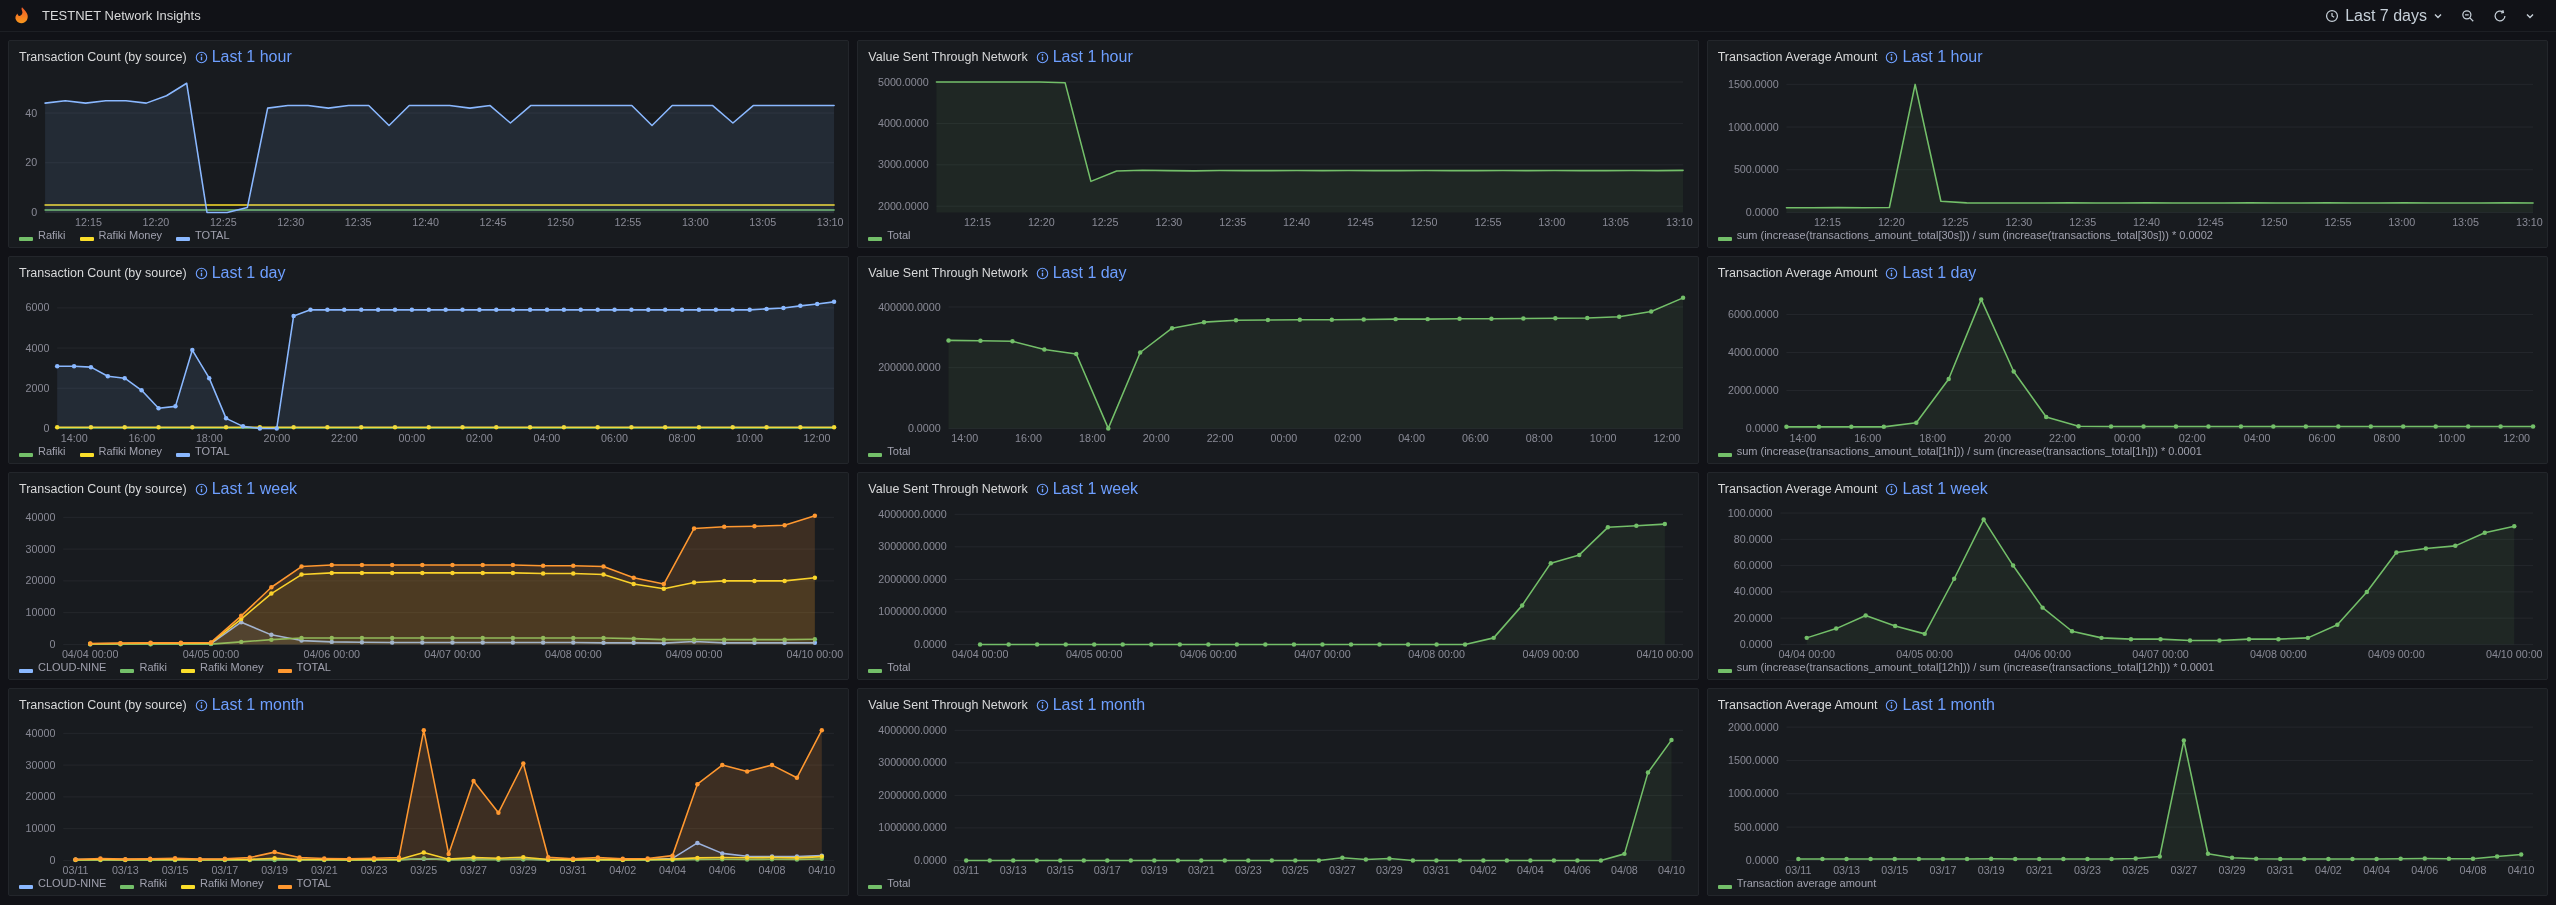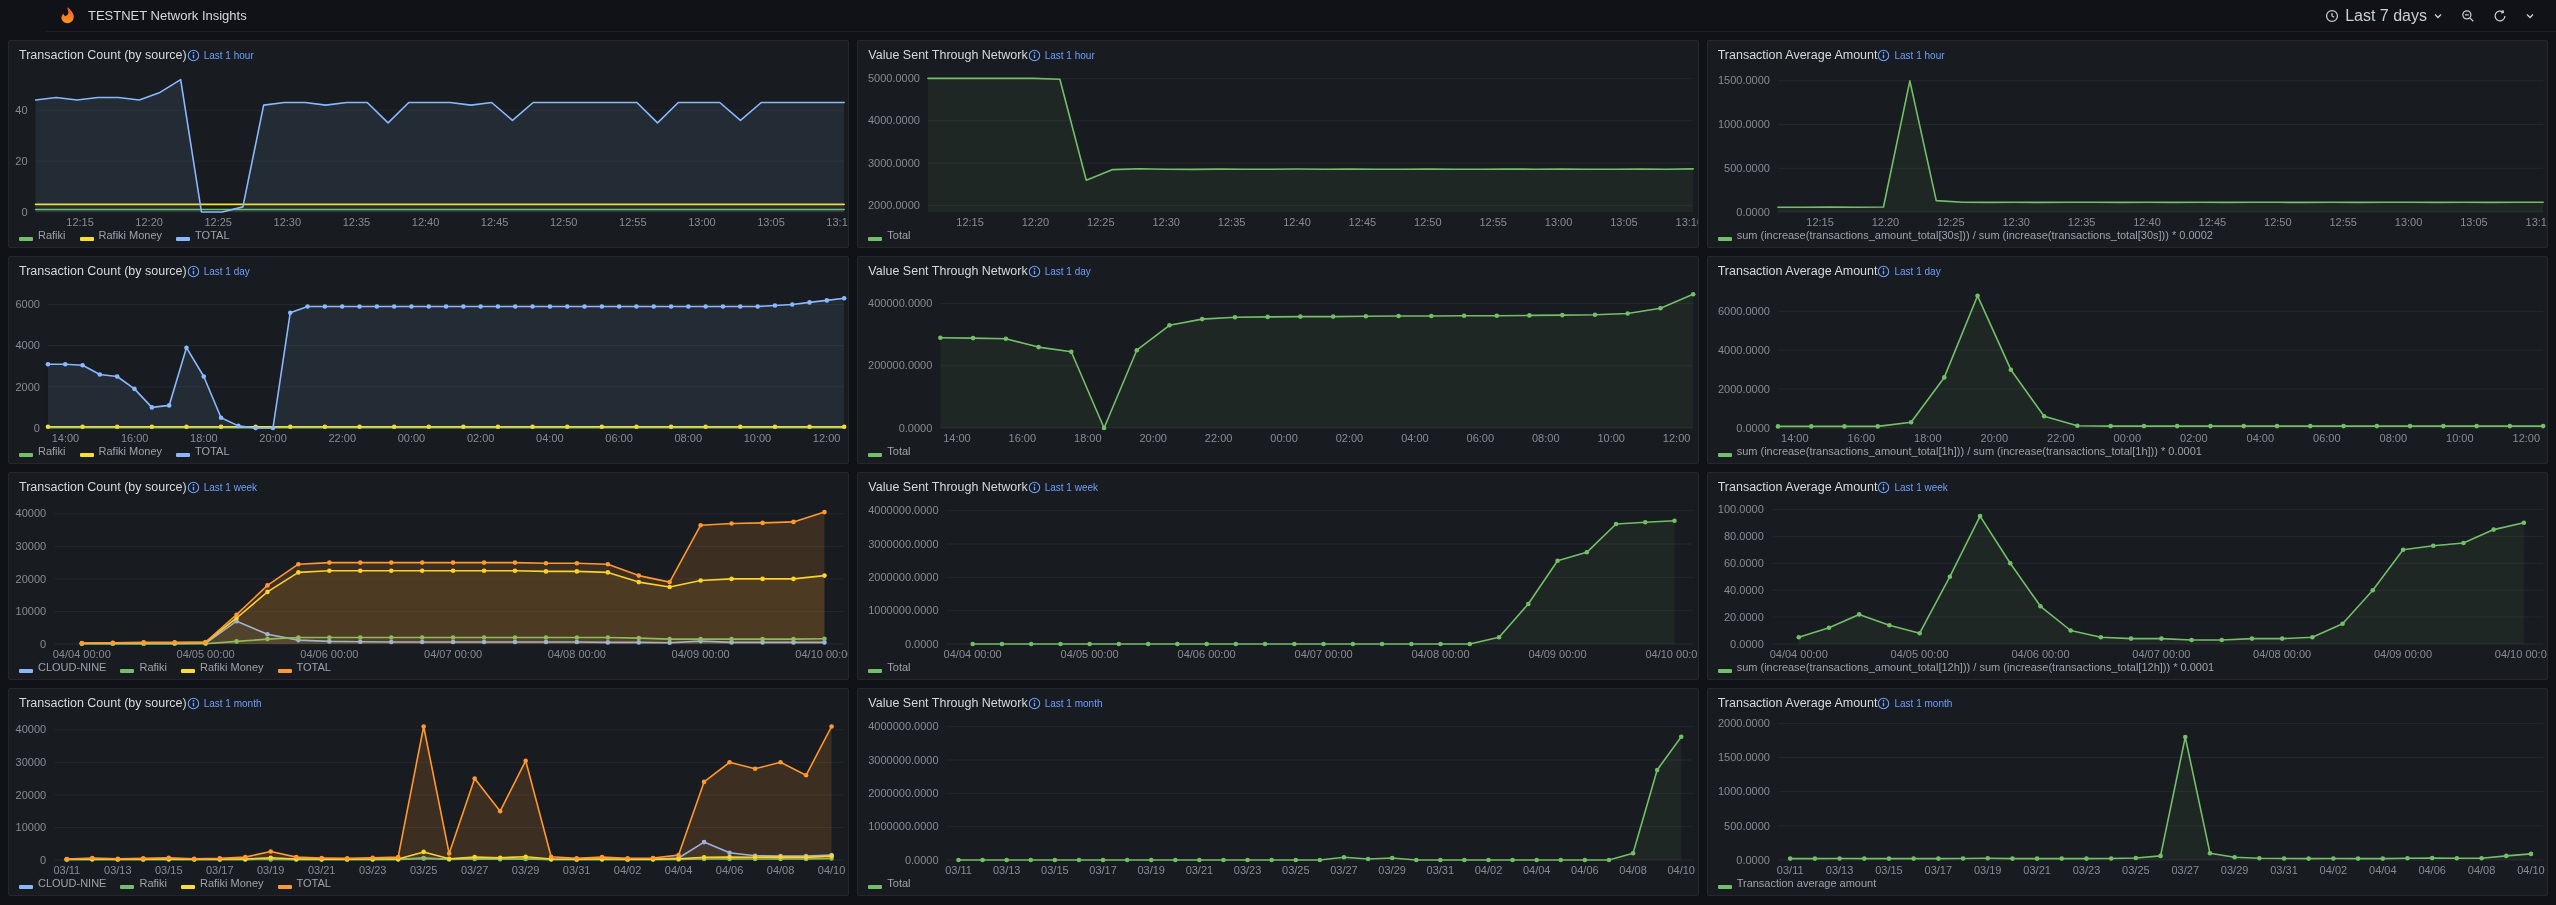--- a/index.html
+++ b/index.html
@@ -1,31 +1,31 @@
 <!DOCTYPE html>
 <html><head>
 <meta charset="utf-8">
 <style>
   * { box-sizing: border-box; margin: 0; padding: 0; }
   html,body { width:2556px; height:905px; background:#111217; overflow:hidden;
     font-family:"Liberation Sans", sans-serif; color:#ccccdc; }
   .topbar { height:32px; display:flex; align-items:center; justify-content:space-between;
-    padding:0 14px 0 12px; background:#111217; border-bottom:1px solid #1d1f24;margin-left:46px; }
+    padding:0 14px 0 12px; background:#111217; border-bottom:1px solid #1d1f24; }
   .nav-left { display:flex; align-items:center; gap:10px; }
   .dash-title { font-size:13px; font-weight:500; color:#d8d9da; }
   .nav-right { display:flex; align-items:center; gap:4px; }
   .tool-btn { display:flex; align-items:center; gap:6px; background:transparent; border:none;
     color:#c7d0d9; font-size:16px; cursor:pointer; padding:4px 7px; font-family:inherit; }
   .grid { display:grid; grid-template-columns:repeat(3,1fr); grid-auto-rows:208px;
     gap:8px; padding:8px; }
   .panel { background:#181b1f; border:1px solid #23262b; border-radius:2px;
     display:flex; flex-direction:column; overflow:hidden; }
-  .panel-header { display:flex; align-items:center; padding:7px 10px 2px; flex:0 0 auto; }
+  .panel-header { display:flex; align-items:center; gap:8px; padding:7px 10px 2px; flex:0 0 auto; }
   .panel-title { font-size:12.5px; font-weight:500; color:#d8d9da; white-space:nowrap; }
-  .panel-range { display:flex; align-items:center; gap:4px; color:#6e9fff; font-size:10px;
+  .panel-range { display:flex; align-items:center; gap:4px; color:#6e9fff; font-size:16px;
     cursor:pointer; white-space:nowrap; }
   .chart { flex:1 1 auto; min-height:0; }
   .chart-svg { width:100%; height:100%; display:block; }
   .legend { display:flex; gap:14px; align-items:center; padding:0 10px 6px; flex:0 0 auto;
     white-space:nowrap; overflow:hidden; }
   .legend-item { display:flex; align-items:flex-end; gap:5px; font-size:11px;
     color:rgba(204,204,220,0.75); cursor:pointer; }
   .legend-swatch { display:inline-block; width:14px; height:4px; border-radius:1px; flex:0 0 auto; }
 </style>
 </head>

